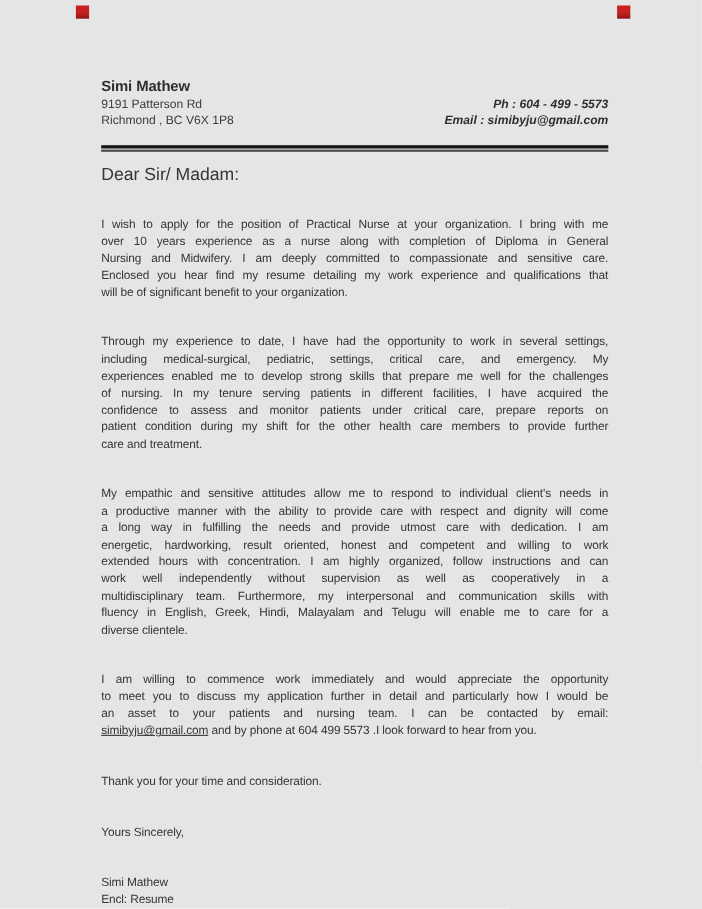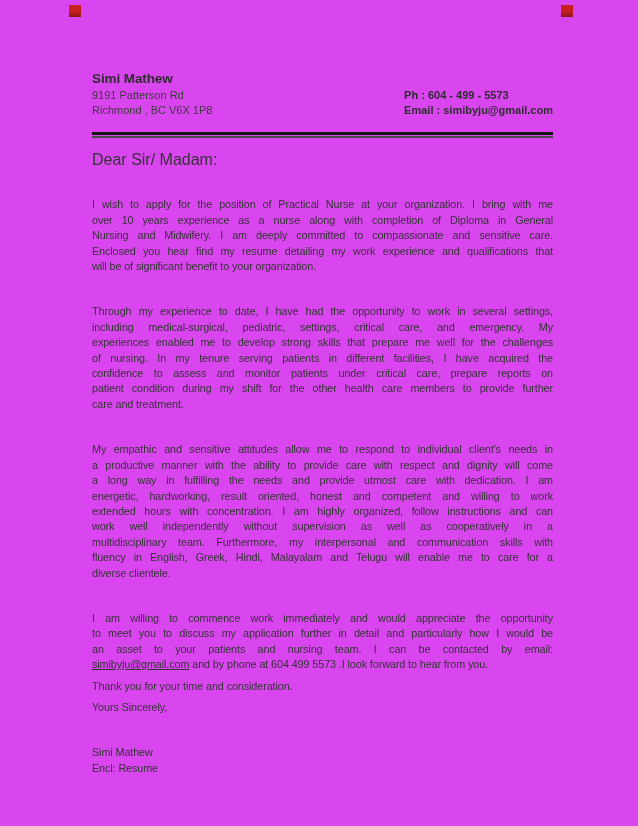--- a/index.html
+++ b/index.html
@@ -11,21 +11,21 @@
     width: 638px;
     height: 826px;
     position: relative;
     overflow: hidden;
     font-family: "Liberation Sans", "DejaVu Sans", sans-serif;
     color: #353535;
   }
   .page {
     position: absolute;
     inset: 0;
-    background: #d946ef;
+    background: #e5e5e5;
   }
   .corner-marker {
     position: absolute;
     top: 5px;
     width: 12px;
     height: 12px;
     background: linear-gradient(#c62020 55%, #8a1515 100%);
   }
   .corner-marker.left  { left: 69px; }
   .corner-marker.right { left: 561px; }
@@ -49,25 +49,26 @@
     line-height: 18px;
     color: #2e2e2e;
     letter-spacing: -0.1px;
   }
   .sender-addr {
     font-size: 11px;
     line-height: 15px;
     color: #3c3c3c;
   }
   .contact {
-    text-align: left;
+    text-align: right;
     font-weight: bold;
     font-size: 11px;
     line-height: 15px;
     color: #2e2e2e;
+    font-style: italic;
   }
 
   
   .rule {
     margin-top: 14px;
   }
   .rule .thick { height: 3px; background: #161616; }
   .rule .thin  { height: 2px; background: #4a4a4a; margin-top: 1px; }
 
   
@@ -88,21 +89,21 @@
     margin-top: 30px;
     font-size: 10.8px;
     line-height: 15.4px;
     letter-spacing: -0.1px;
   }
   .line { text-align: justify; }
   .line.just { text-align-last: justify; }
   .u { text-decoration: underline; }
 
   .single-line {
-    margin-top: 6px;
+    margin-top: 31px;
     font-size: 10.8px;
     line-height: 15.4px;
     letter-spacing: -0.1px;
   }
   .sig-block {
     margin-top: 30px;
     font-size: 10.8px;
     line-height: 15.4px;
     letter-spacing: -0.1px;
   }

